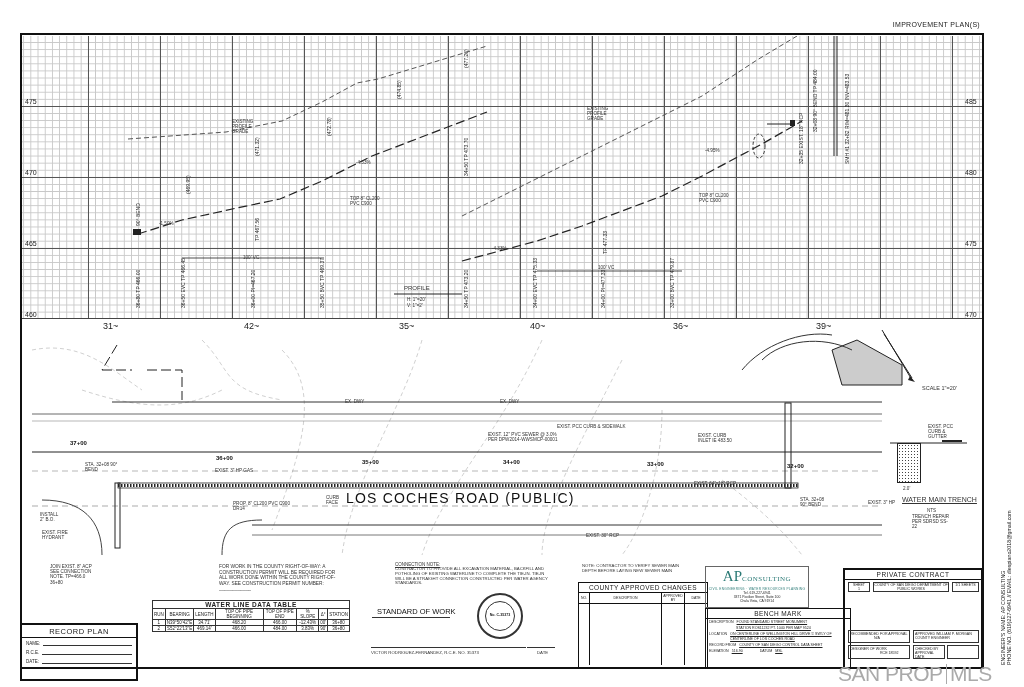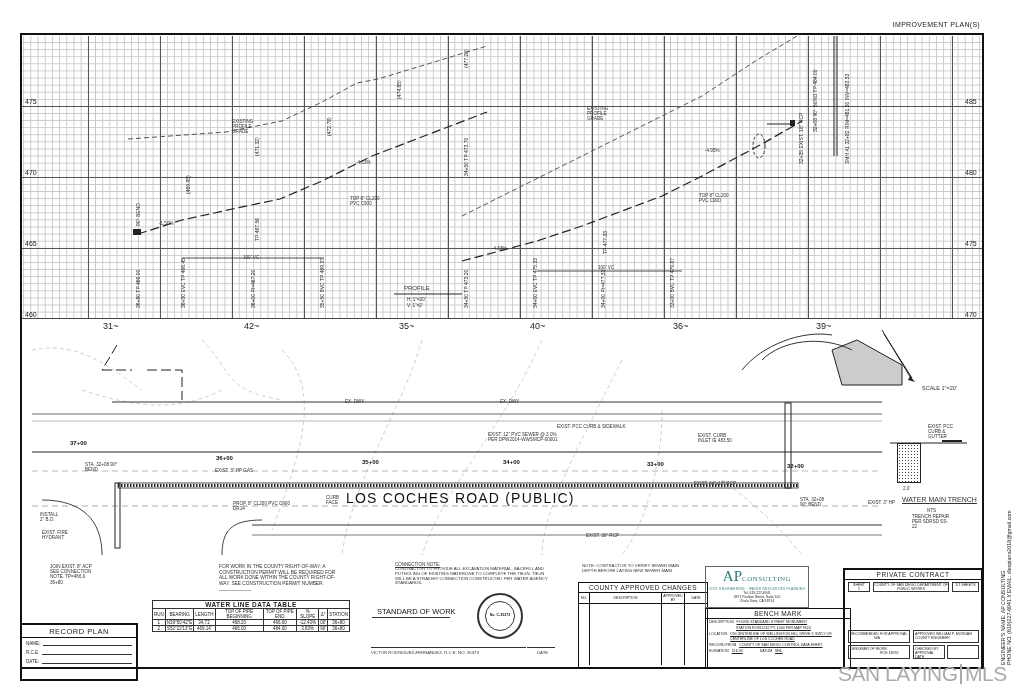--- a/index.html
+++ b/index.html
@@ -352,13 +352,13 @@
   <div class="box" style="left:3px;top:75px;width:62px;height:14px;padding:1px"><span>DESIGNER OF WORK</span><br><span style="margin-left:30px">RCE 18592</span></div>
   <div class="box" style="left:68px;top:75px;width:32px;height:14px;padding:1px"><span>CHECKED BY</span><br><span>APPROVAL DATE</span></div>
   <div class="box" style="left:102px;top:75px;width:32px;height:14px"></div>
 </div>
 
 <div class="side-text">
   <div>ENGINEER'S NAME: AP CONSULTING</div>
   <div>PHONE NO. (619)227-6941 // EMAIL: dlespiano2018@gmail.com</div>
 </div>
 
-<div class="sdmls"><span>SAN LAYING</span><span class="bar"></span><span>MLS</span></div>
+<div class="sdmls"><span>SAN PROP</span><span class="bar"></span><span>MLS</span></div>
 
 </body></html>

